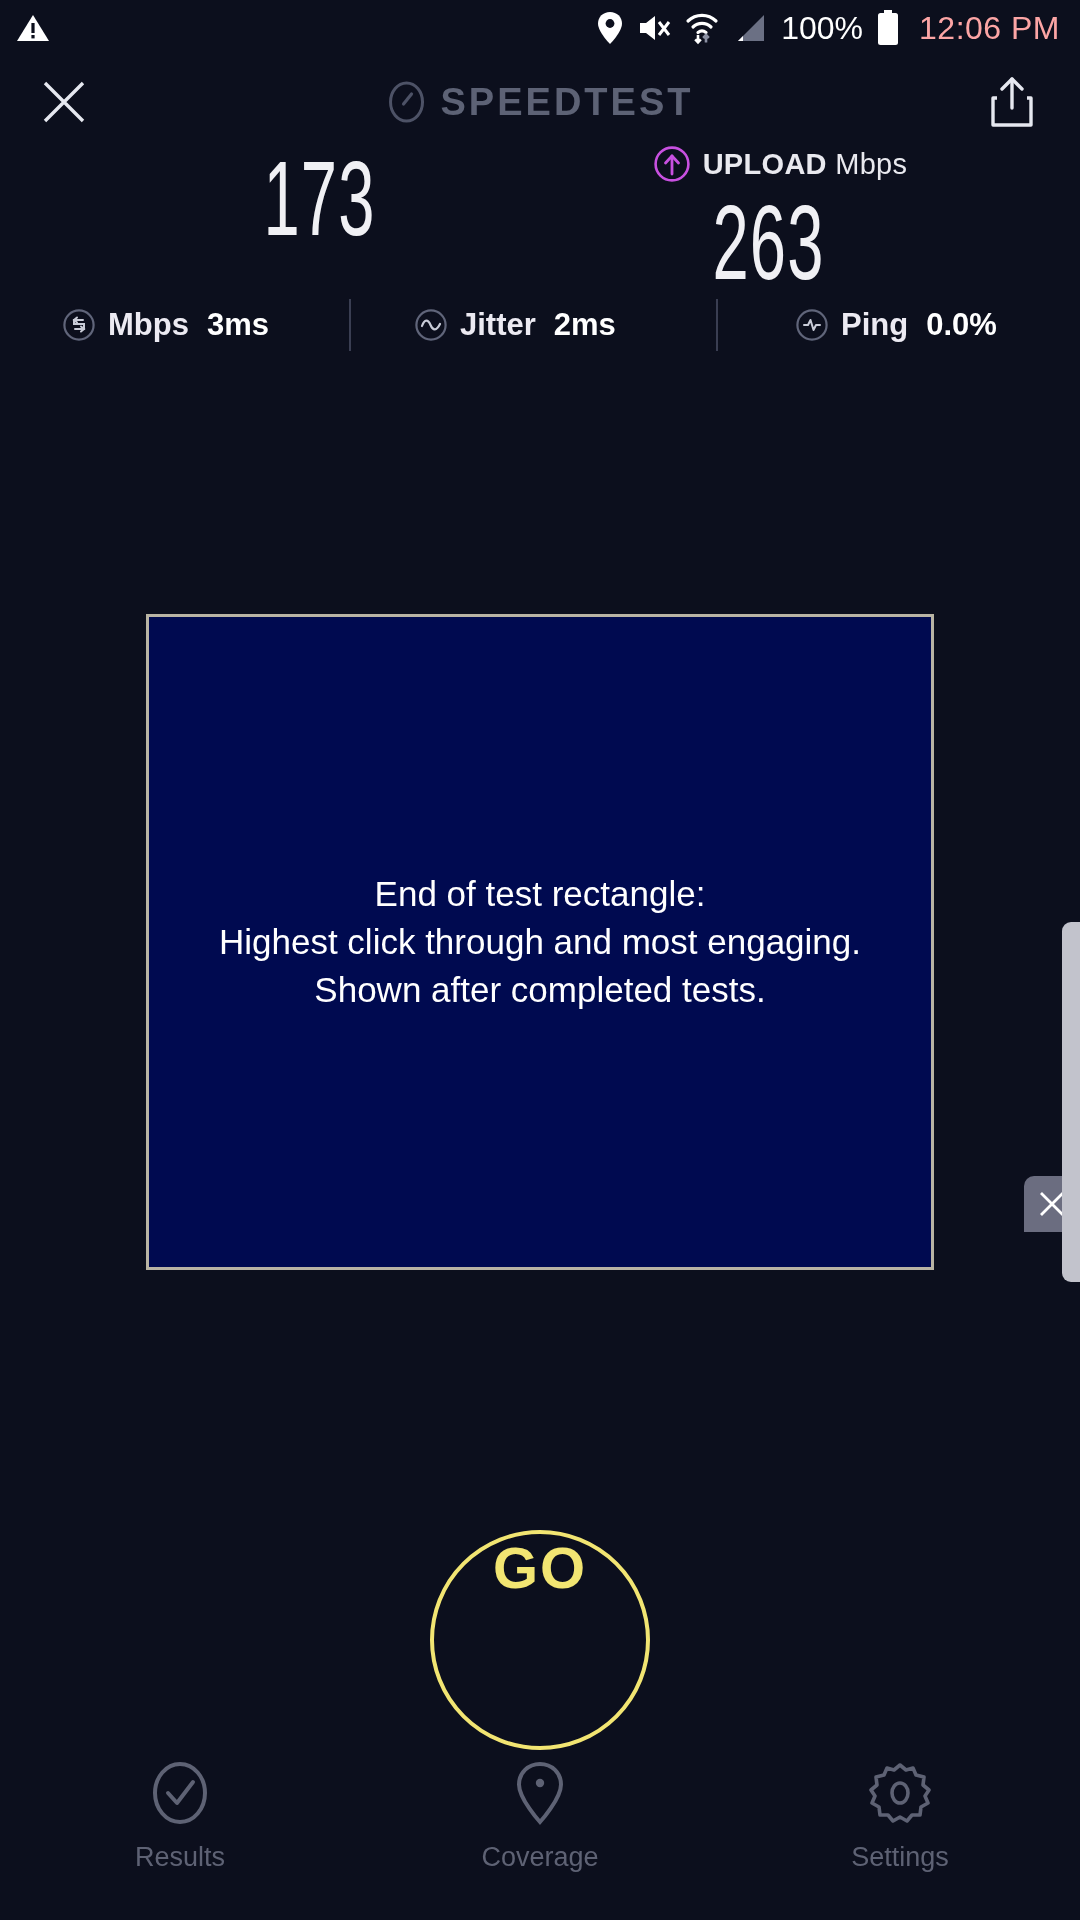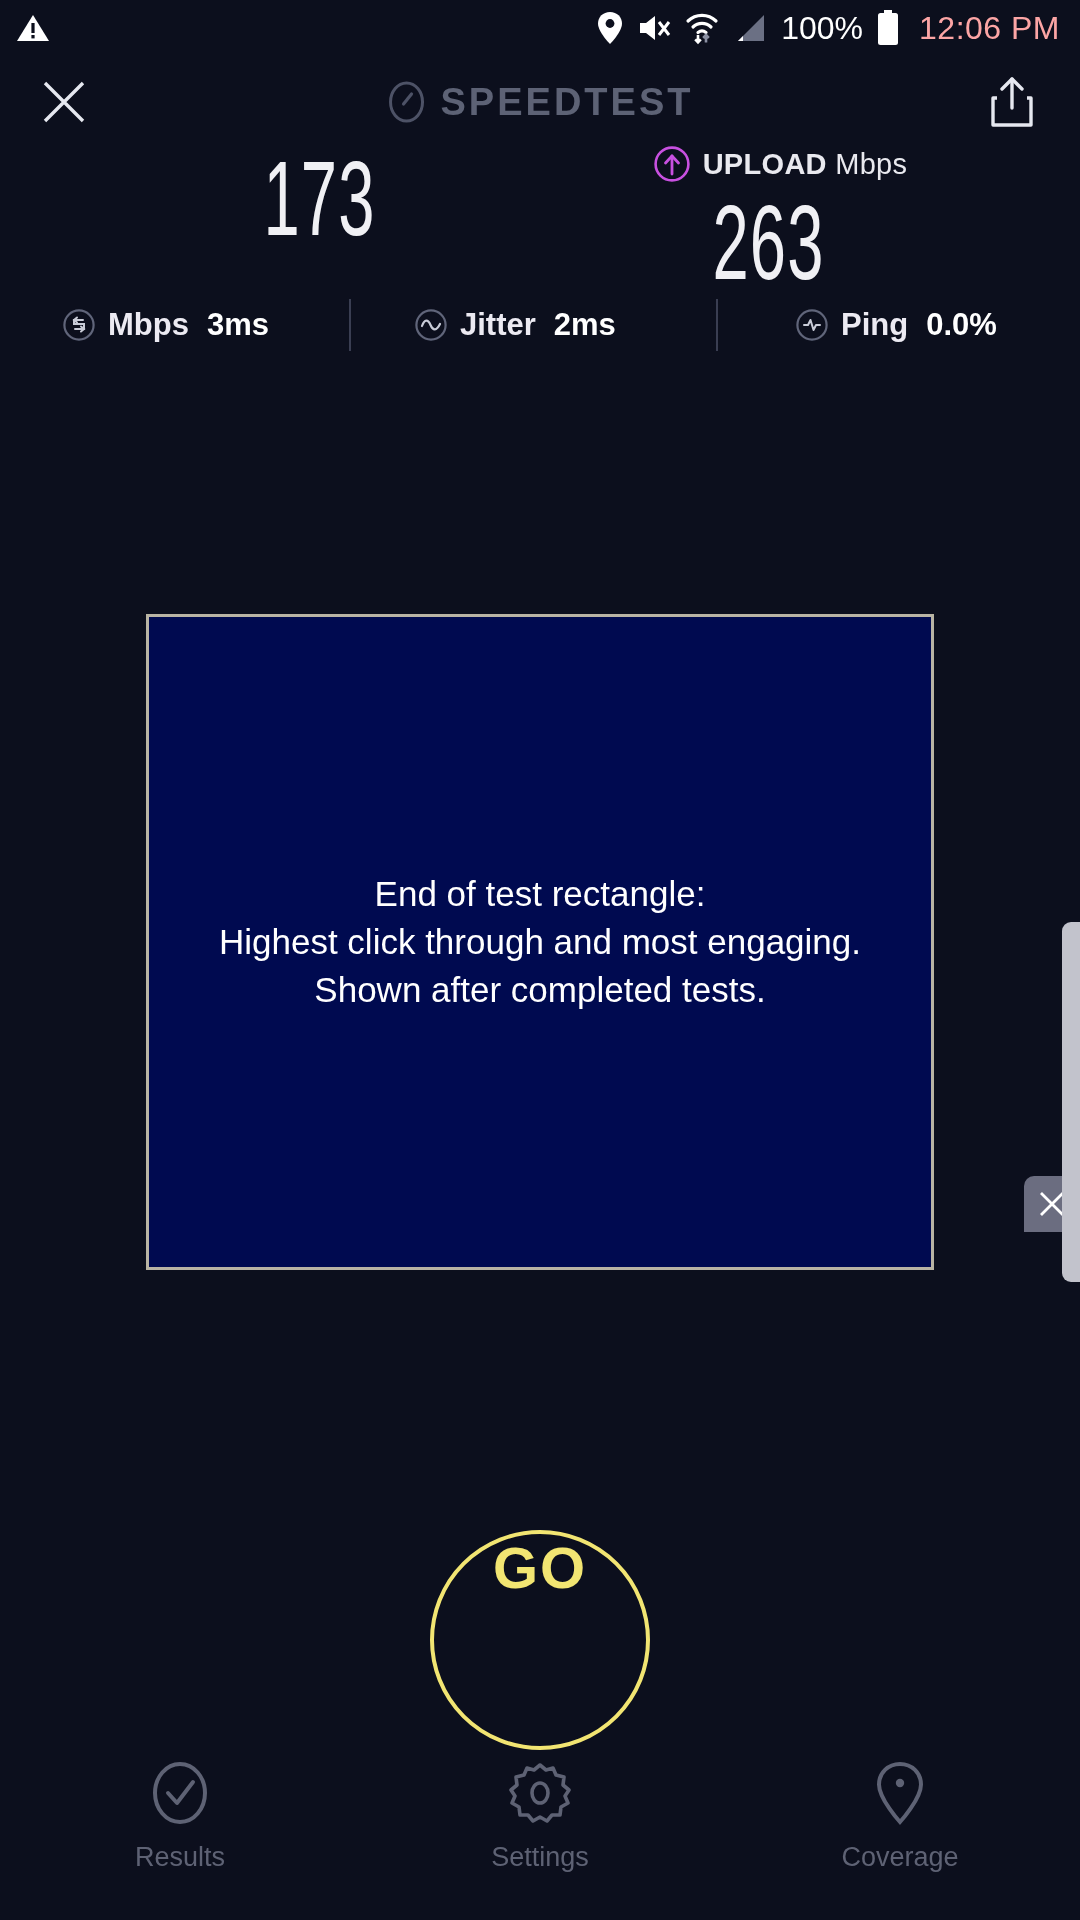--- a/index.html
+++ b/index.html
@@ -321,30 +321,30 @@
         <ellipse cx="33" cy="33" rx="25" ry="29" stroke="#5e6274" stroke-width="4" fill="none"></ellipse>
         <path d="M21 33 L30 43 L46 22" stroke="#5e6274" stroke-width="4" fill="none" stroke-linecap="round" stroke-linejoin="round"></path>
       </svg>
     </span>
     <span class="nav-label">Results</span>
   </div>
 
   <div class="nav-item">
     <span>
       <svg class="icon-svg" width="66" height="66" viewBox="0 0 66 66">
+        <path d="M33 4 C21 4 12 13 12 24.5 C12 39 33 62 33 62 C33 62 54 39 54 24.5 C54 13 45 4 33 4 Z" stroke="#5e6274" stroke-width="4" fill="none"></path>
+        <circle cx="33" cy="23" r="4.2" fill="#5e6274"></circle>
+      </svg>
+    </span>
+    <span class="nav-label">Coverage</span>
+  </div>
+
+  <div class="nav-item">
+    <span>
+      <svg class="icon-svg" width="66" height="66" viewBox="0 0 66 66">
         <path d="M33 5 L39 10 L46 8 L49 15 L57 17 L56 25 L62 30 L58 36 L61 43 L54 47 L53 55 L45 55 L40 61 L33 57 L26 61 L21 55 L13 55 L12 47 L5 43 L8 36 L4 30 L10 25 L9 17 L17 15 L20 8 L27 10 Z" stroke="#5e6274" stroke-width="3.6" fill="none" stroke-linejoin="round"></path>
         <ellipse cx="33" cy="33" rx="8" ry="10" stroke="#5e6274" stroke-width="3.6" fill="none"></ellipse>
       </svg>
     </span>
     <span class="nav-label">Settings</span>
   </div>
 
-  <div class="nav-item">
-    <span>
-      <svg class="icon-svg" width="66" height="66" viewBox="0 0 66 66">
-        <path d="M33 4 C21 4 12 13 12 24.5 C12 39 33 62 33 62 C33 62 54 39 54 24.5 C54 13 45 4 33 4 Z" stroke="#5e6274" stroke-width="4" fill="none"></path>
-        <circle cx="33" cy="23" r="4.2" fill="#5e6274"></circle>
-      </svg>
-    </span>
-    <span class="nav-label">Coverage</span>
-  </div>
-
 </div>
 
 </body></html>

